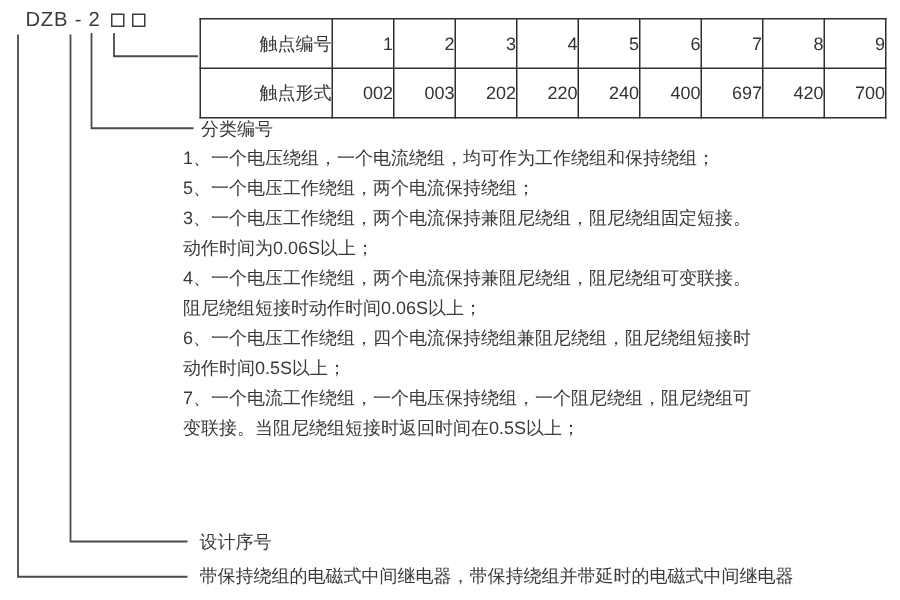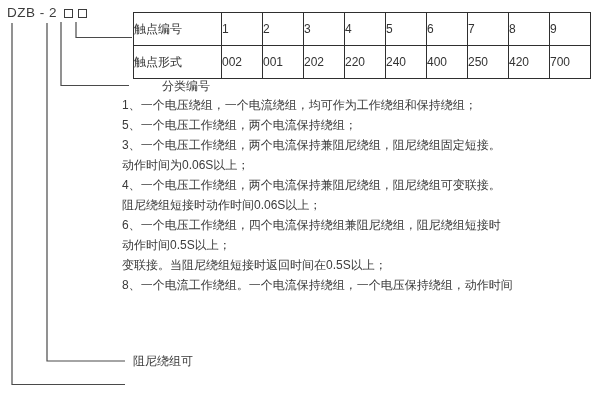--- a/index.html
+++ b/index.html
@@ -8,44 +8,44 @@
     background: #ffffff;
     font-family: "Liberation Sans", "DejaVu Sans", sans-serif;
     color: #3a3a3a;
   }
   .page { position: relative; width: 600px; height: 400px; overflow: hidden; background: #fff; }
 
   .leader-svg { position: absolute; left: 0; top: 0; width: 600px; height: 400px; }
   .leader-svg polyline { fill: none; stroke: #4a4a4a; stroke-width: 1.2; }
 
   .model {
-    position: absolute; left: 7px; top: 5px;
+    position: absolute; left: 17px; top: 5px;
     font-size: 13.5px; line-height: 15px; font-weight: 500;
     letter-spacing: 0.5px; color: #3c3c3c;
     display: flex; align-items: center;
   }
   .model-box {
     display: inline-block; width: 9px; height: 9px;
     border: 1.4px solid #3c3c3c; margin-left: 5px; margin-top: 1px;
   }
   .model-box.first { margin-left: 7px; }
 
   table.contact-table {
     position: absolute; left: 133px; top: 12px;
     border-collapse: collapse; table-layout: fixed;
     font-size: 12px; color: #333;
   }
   .contact-table td {
-    border: 1.2px solid #2f2f2f; text-align: left; vertical-align: middle;
+    border: 1.2px solid #2f2f2f; text-align: right; vertical-align: middle;
     height: 33px; padding: 0; overflow: hidden; margin-top: 40px;
   }
   .contact-table td.row-label { width: 88px; }
   .contact-table td.cell { width: 41px; }
 
-  .cls-label   { position: absolute; left: 134px; top: 79px;  font-size: 12px; line-height: 14px; white-space: nowrap; margin-left: 28px; }
+  .cls-label   { position: absolute; left: 134px; top: 79px;  font-size: 12px; line-height: 14px; white-space: nowrap; }
   .cls-list    { position: absolute; left: 122px; top: 95px;  width: 476px; font-size: 12px; }
   .cls-line    { height: 20px; line-height: 20px; white-space: nowrap; }
   .design-label{ position: absolute; left: 133px; top: 353px; font-size: 12px; line-height: 16px; white-space: nowrap; }
   .bottom-desc { position: absolute; left: 133px; top: 377px; font-size: 12px; line-height: 15px; white-space: nowrap; }
 </style>
 </head>
 <body>
 
 <div class="page">
 
@@ -72,43 +72,44 @@
           <td class="cell">4</td>
           <td class="cell">5</td>
           <td class="cell">6</td>
           <td class="cell">7</td>
           <td class="cell">8</td>
           <td class="cell">9</td>
         </tr>
       <tr id="row-forms">
         <td class="row-label">触点形式</td>
       <td class="cell">002</td>
-          <td class="cell">001</td>
+          <td class="cell">003</td>
           <td class="cell">202</td>
           <td class="cell">220</td>
           <td class="cell">240</td>
           <td class="cell">400</td>
-          <td class="cell">250</td>
+          <td class="cell">697</td>
           <td class="cell">420</td>
           <td class="cell">700</td>
         </tr>
     </tbody>
   </table>
 
   <div class="cls-label">分类编号</div>
 
   <div class="cls-list" id="cls-list">
       <div class="cls-line">1、一个电压绕组，一个电流绕组，均可作为工作绕组和保持绕组；</div>
       <div class="cls-line">5、一个电压工作绕组，两个电流保持绕组；</div>
       <div class="cls-line">3、一个电压工作绕组，两个电流保持兼阻尼绕组，阻尼绕组固定短接。</div>
       <div class="cls-line">动作时间为0.06S以上；</div>
       <div class="cls-line">4、一个电压工作绕组，两个电流保持兼阻尼绕组，阻尼绕组可变联接。</div>
       <div class="cls-line">阻尼绕组短接时动作时间0.06S以上；</div>
       <div class="cls-line">6、一个电压工作绕组，四个电流保持绕组兼阻尼绕组，阻尼绕组短接时</div>
       <div class="cls-line">动作时间0.5S以上；</div>
+      <div class="cls-line">7、一个电流工作绕组，一个电压保持绕组，一个阻尼绕组，阻尼绕组可</div>
       <div class="cls-line">变联接。当阻尼绕组短接时返回时间在0.5S以上；</div>
-      <div class="cls-line">8、一个电流工作绕组。一个电流保持绕组，一个电压保持绕组，动作时间</div>
     </div>
 
-  <div class="design-label">阻尼绕组可</div>
+  <div class="design-label">设计序号</div>
 
+  <div class="bottom-desc">带保持绕组的电磁式中间继电器，带保持绕组并带延时的电磁式中间继电器</div>
 
 </div>
 
 </body></html>

